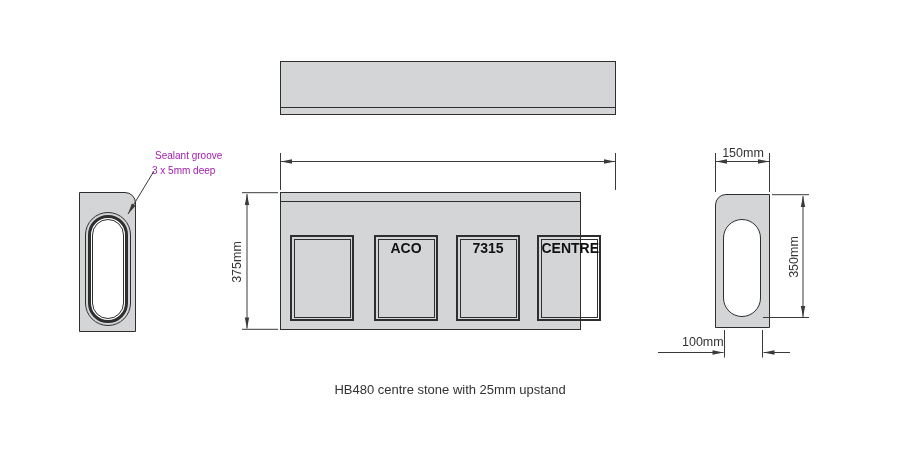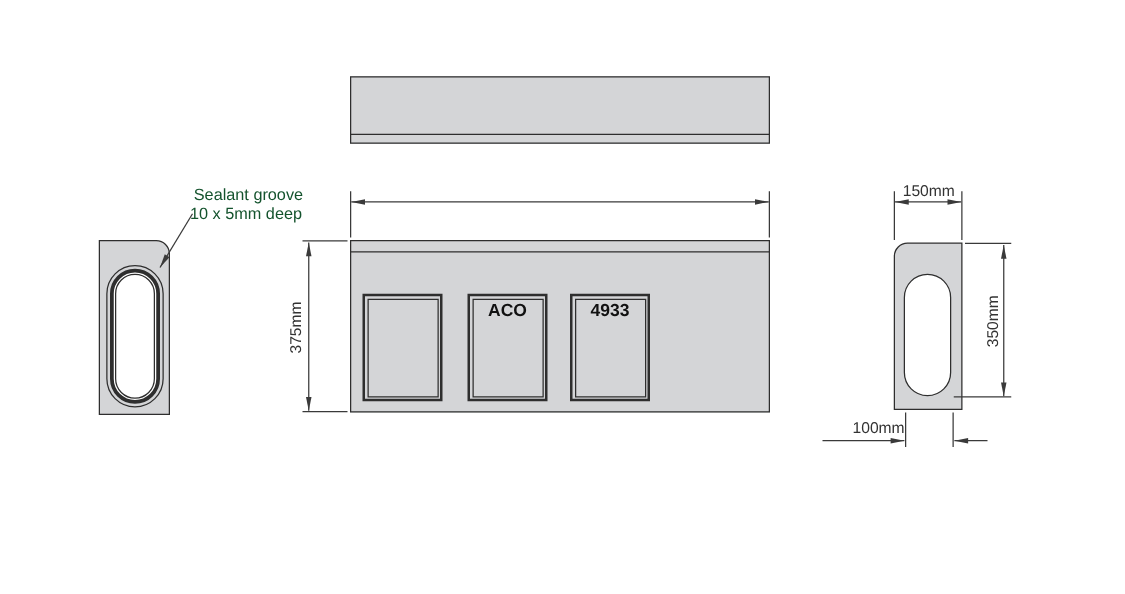--- a/index.html
+++ b/index.html
@@ -15,21 +15,21 @@
   }
   .shape {
     position: absolute;
     background: #d4d5d7;
     border: 1.5px solid #2e2e2e;
   }
   
   .plan { left: 280px; top: 61px; width: 336px; height: 54px; }
   .plan-line { position: absolute; left: -1px; right: -1px; bottom: 6.5px; border-top: 1.5px solid #2e2e2e; }
   
-  .elevation { left: 280px; top: 192px; width: 336px; height: 138px; }
+  .elevation { left: 280px; top: 192px; width: 301px; height: 138px; }
   .upstand-line { position: absolute; left: -1px; right: -1px; top: 8px; border-top: 1.5px solid #2e2e2e; }
   .panel { position: absolute; top: 42px; width: 64px; height: 86px; border: 2px solid #2e2e2e; }
   .panel-inner { position: absolute; left: 1.5px; right: 1.5px; top: 1.5px; bottom: 1.5px; border: 1.5px solid #2e2e2e; }
   .panel-label {
     text-align: center; font-size: 14px; font-weight: bold; color: #111111;
     letter-spacing: 0px; line-height: 15px; margin-top: 1px;
   }
   .p1 { left: 9px; } .p2 { left: 93px; } .p3 { left: 175px; } .p4 { left: 256px; }
   
   .left-end { left: 79px; top: 192px; width: 57px; height: 140px; border-top-right-radius: 11px; }
@@ -55,21 +55,21 @@
   .overlay { position: absolute; left: 0; top: 0; pointer-events: none; }
   
   .dim-label { position: absolute; font-size: 12.5px; color: #333333; white-space: nowrap; }
   .centered { text-align: center; }
   .vertical { transform: rotate(-90deg); }
   .label-915 { left: 280px; top: 142px; width: 336px; }
   .label-375 { left: 207px; top: 255px; width: 60px; }
   .label-150 { left: 713px; top: 146px; width: 60px; }
   .label-350 { left: 764px; top: 250px; width: 60px; }
   .label-100 { left: 682px; top: 335px; }
-  .callout { position: absolute; left: 152px; top: 149px; font-size: 13px; line-height: 14.5px; color: #14532d; }
+  .callout { position: absolute; left: 152px; top: 149px; font-size: 10px; line-height: 14.5px; color: #a21caf; }
   .callout .l1 { padding-left: 3px; }
   .caption { position: absolute; left: 280px; top: 382px; width: 340px; text-align: center; font-size: 13px; color: #333333; }
 </style>
 </head>
 <body>
 
 <div class="canvas">
 
   <div class="shape plan">
     <div class="plan-line"></div>
@@ -82,21 +82,26 @@
         <div class="panel-label"></div>
       </div>
     </div>
     <div class="panel p2">
       <div class="panel-inner">
         <div class="panel-label">ACO</div>
       </div>
     </div>
     <div class="panel p3">
       <div class="panel-inner">
-        <div class="panel-label">4933</div>
+        <div class="panel-label">7315</div>
+      </div>
+    </div>
+    <div class="panel p4">
+      <div class="panel-inner">
+        <div class="panel-label">CENTRE</div>
       </div>
     </div>
   </div>
 
   <div class="shape left-end">
     <div class="groove-outer">
       <div class="groove-ring">
         <div class="groove-inner"></div>
       </div>
     </div>
@@ -139,17 +144,18 @@
     </g>
   </svg>
 
   <div class="dim-label centered vertical label-375">375mm</div>
   <div class="dim-label centered label-150">150mm</div>
   <div class="dim-label centered vertical label-350">350mm</div>
   <div class="dim-label label-100">100mm</div>
 
   <div class="callout">
     <div class="l1">Sealant groove</div>
-    <div class="l2">10 x 5mm deep</div>
+    <div class="l2">3 x 5mm deep</div>
   </div>
 
+  <div class="caption">HB480 centre stone with 25mm upstand</div>
 
 </div>
 
 </body></html>

